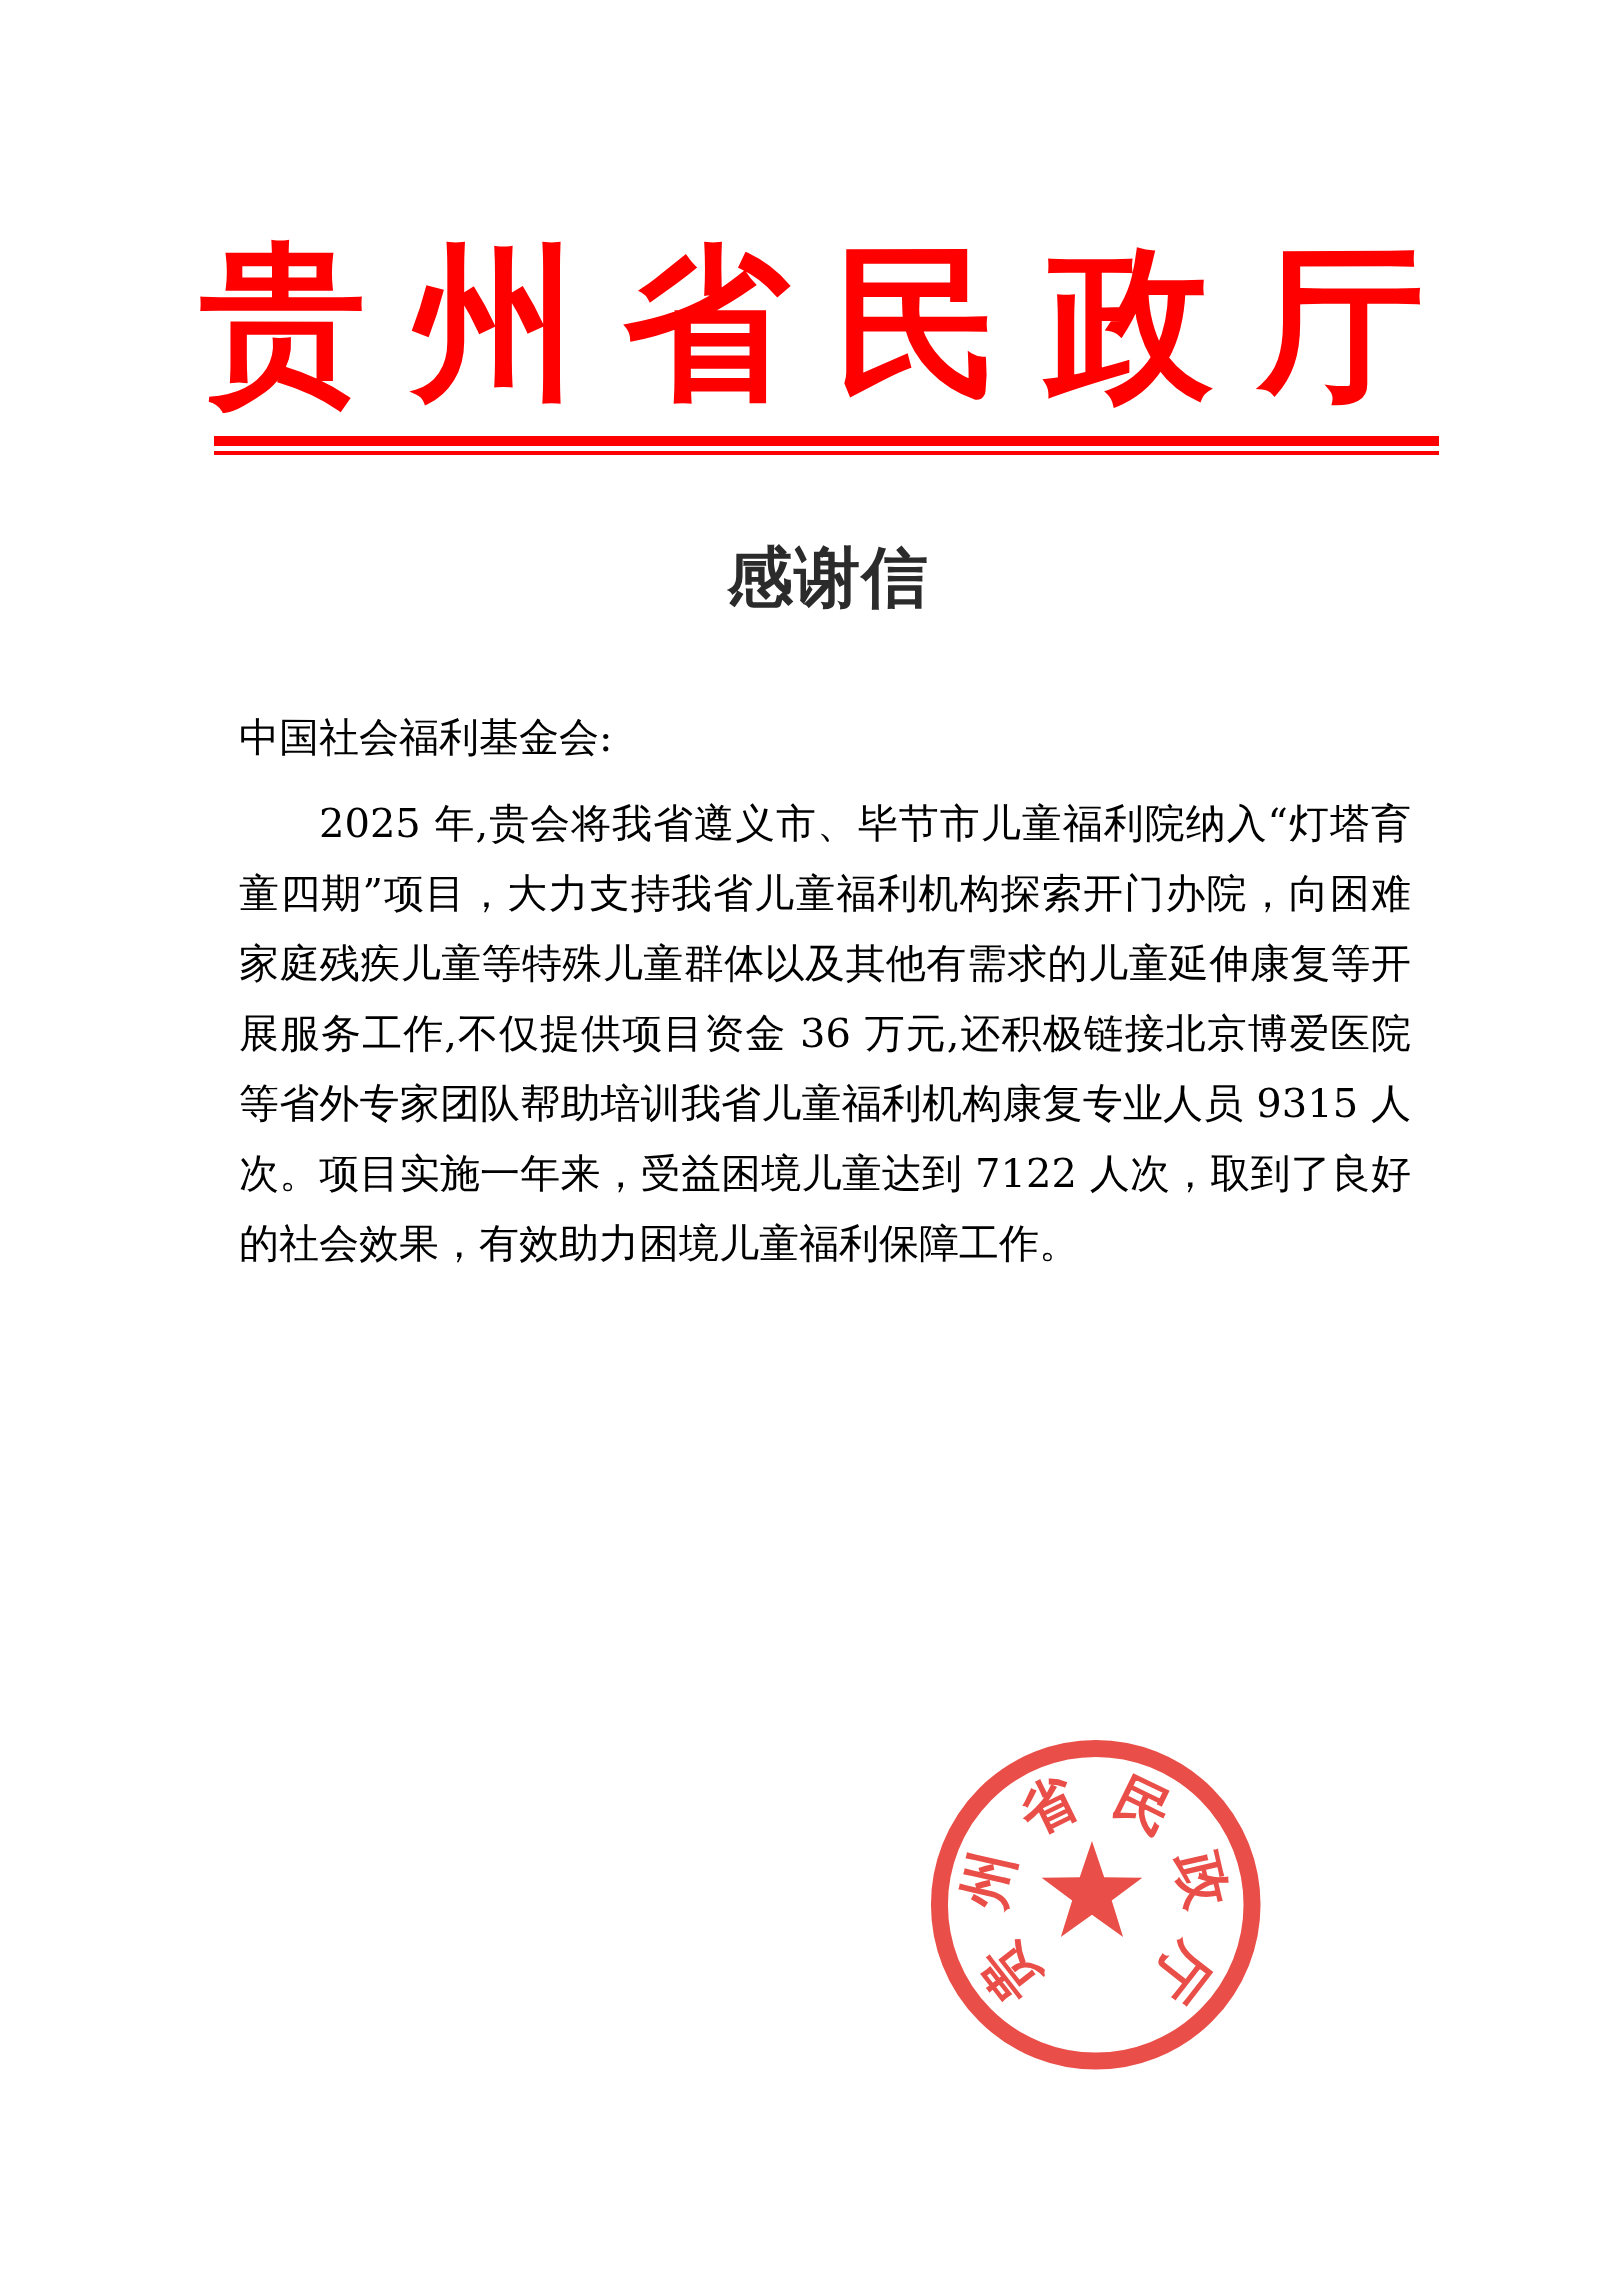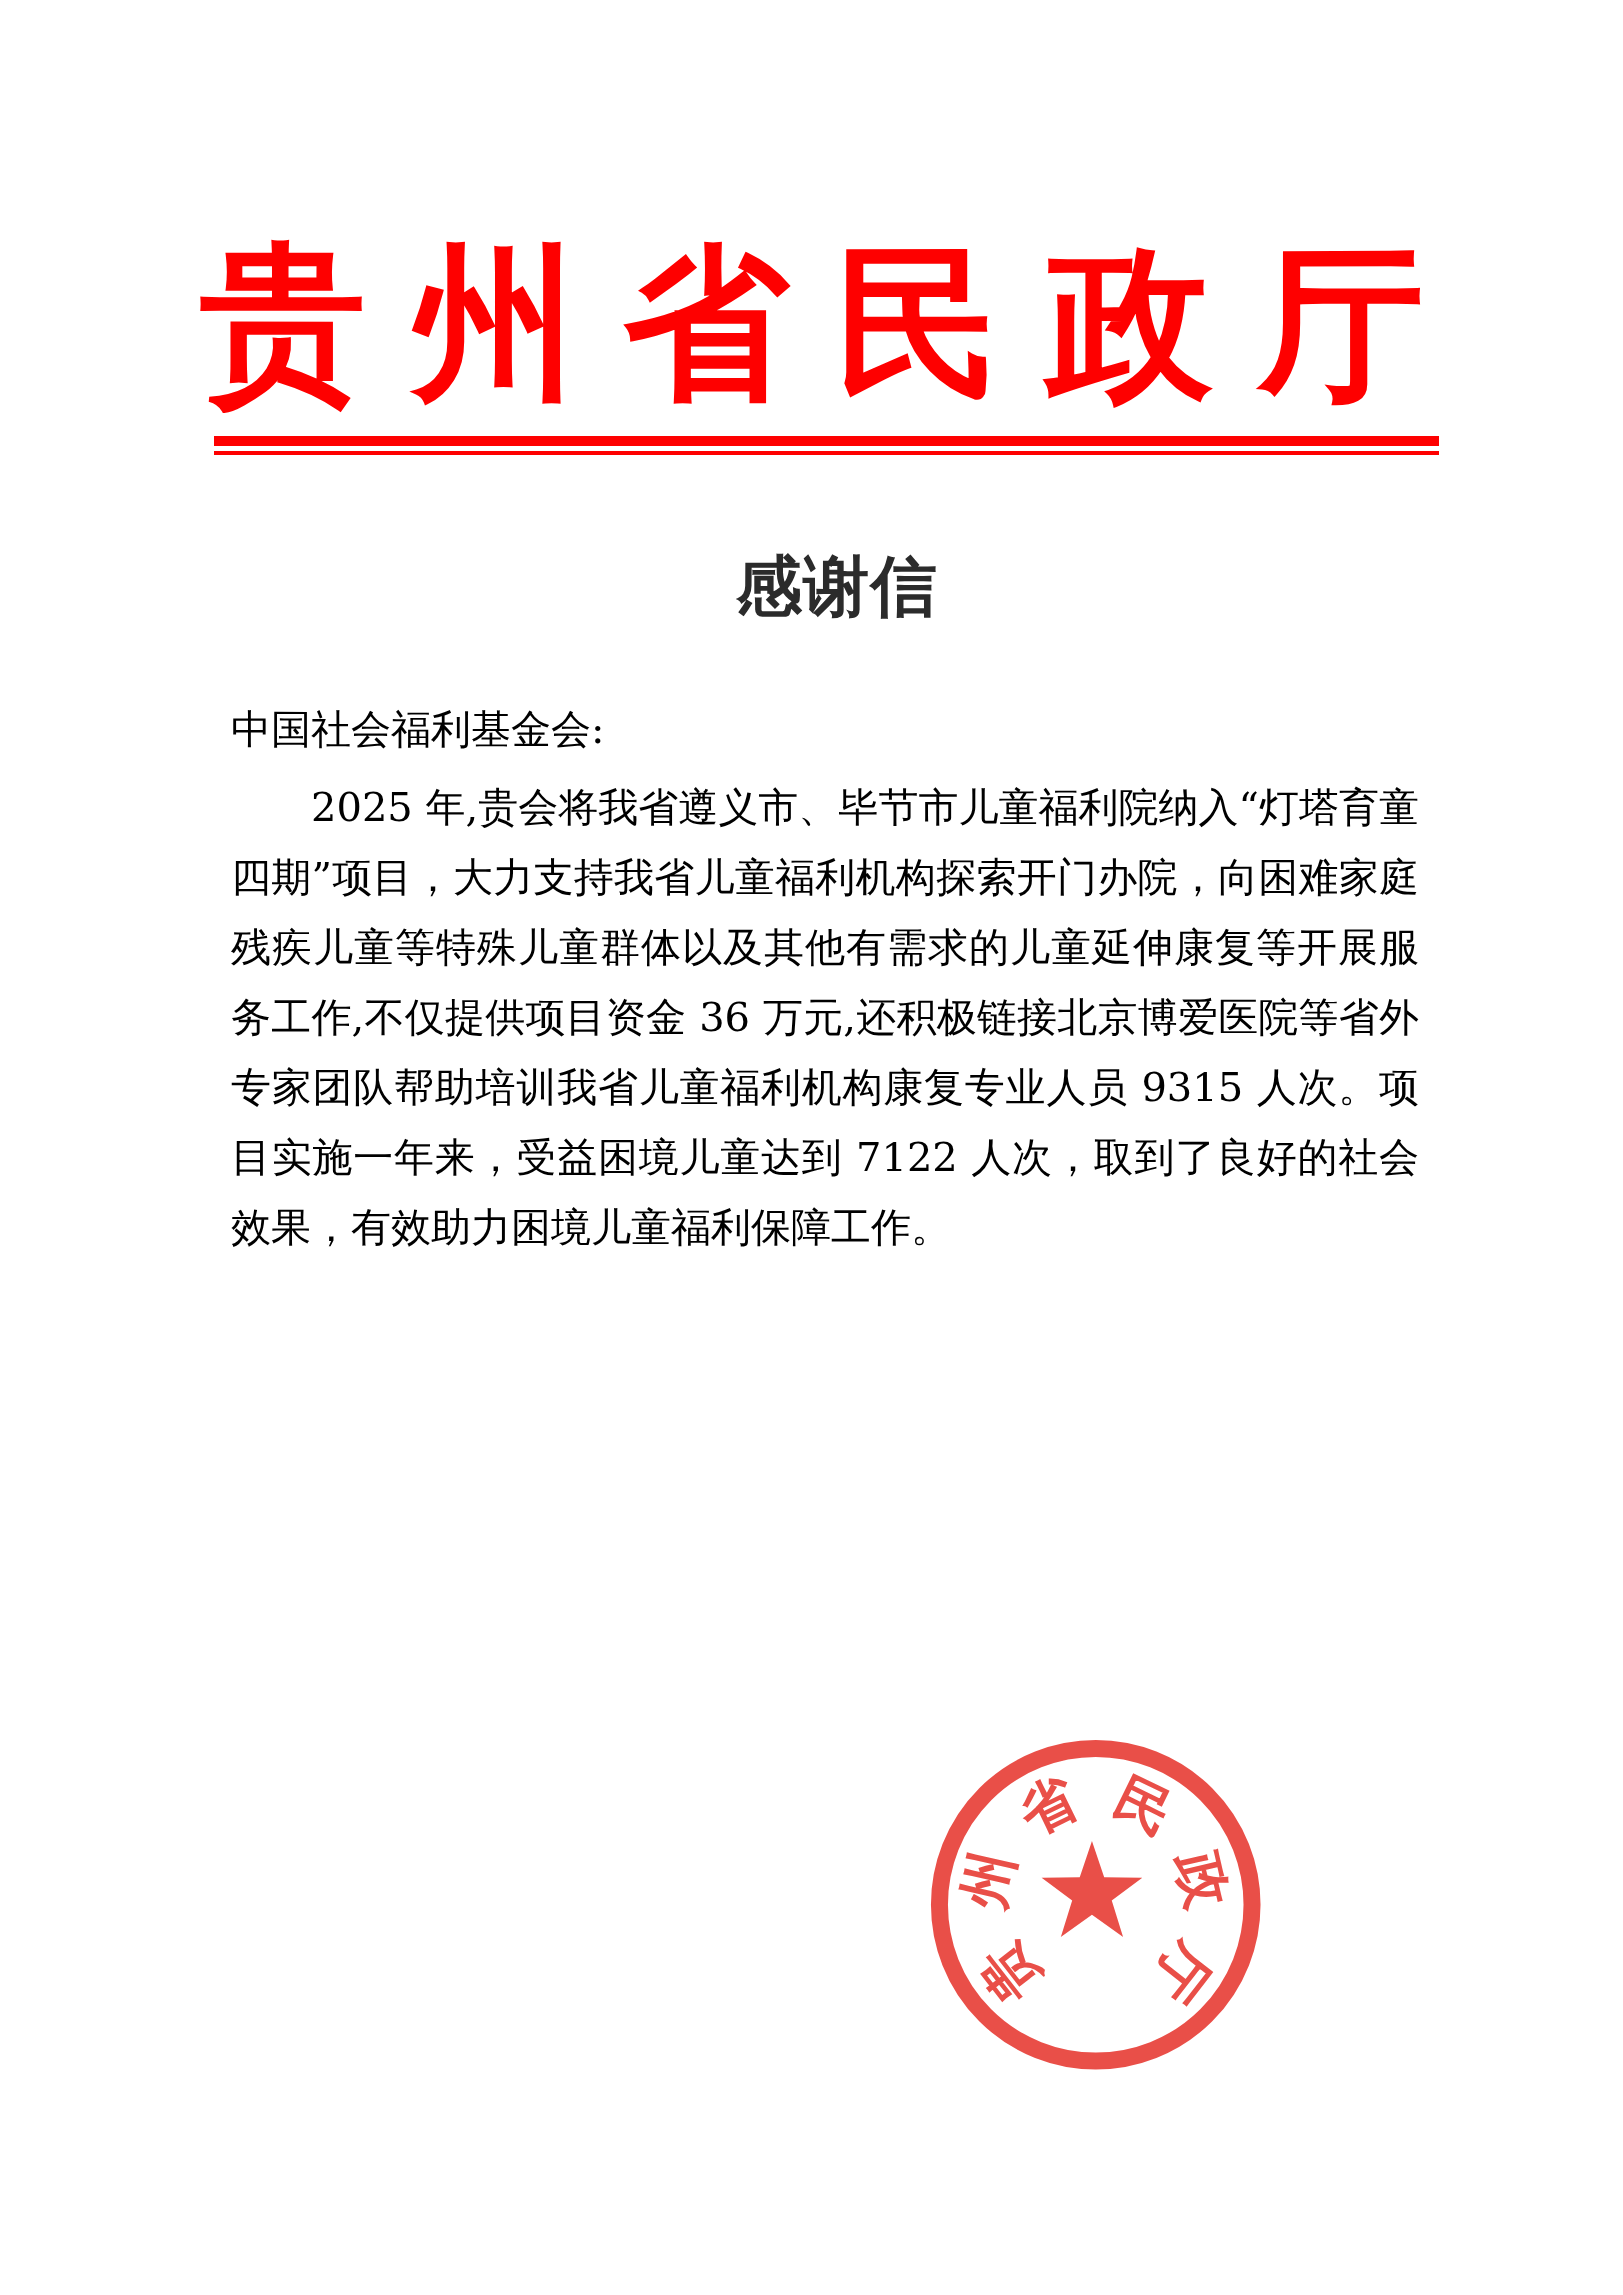--- a/index.html
+++ b/index.html
@@ -39,21 +39,21 @@
   }
   .rule.thick { top: 436px; height: 10px; }
   .rule.thin  { top: 451px; height: 4.4px; }
 
   
   .title {
     position: absolute;
     left: 216px;
     top: 540px;
     width: 1224px;
-    margin: 9px;
+    margin: 0;
     text-align: center;
     font-family: "DejaVu Serif", serif;
     font-weight: 700;
     font-size: 66px;
     line-height: 1.15;
     letter-spacing: 1.3px;
     color: #2b2b2b;
   }
 
   
@@ -61,21 +61,21 @@
     position: absolute;
     left: 223px;
     top: 686px;
     width: 1204px;
     font-size: 40px;
     line-height: 70px;
     color: #000000;
     text-align: justify;
     font-family: "DejaVu Serif", serif;
   }
-  .body-text p { margin: 8px; }
+  .body-text p { margin: 16px; }
   .body-text p.para { text-indent: 2em; }
 
   
   .seal {
     position: absolute;
     left: 930px;
     top: 1739px;
     width: 334px;
     height: 334px;
     z-index: 1;

